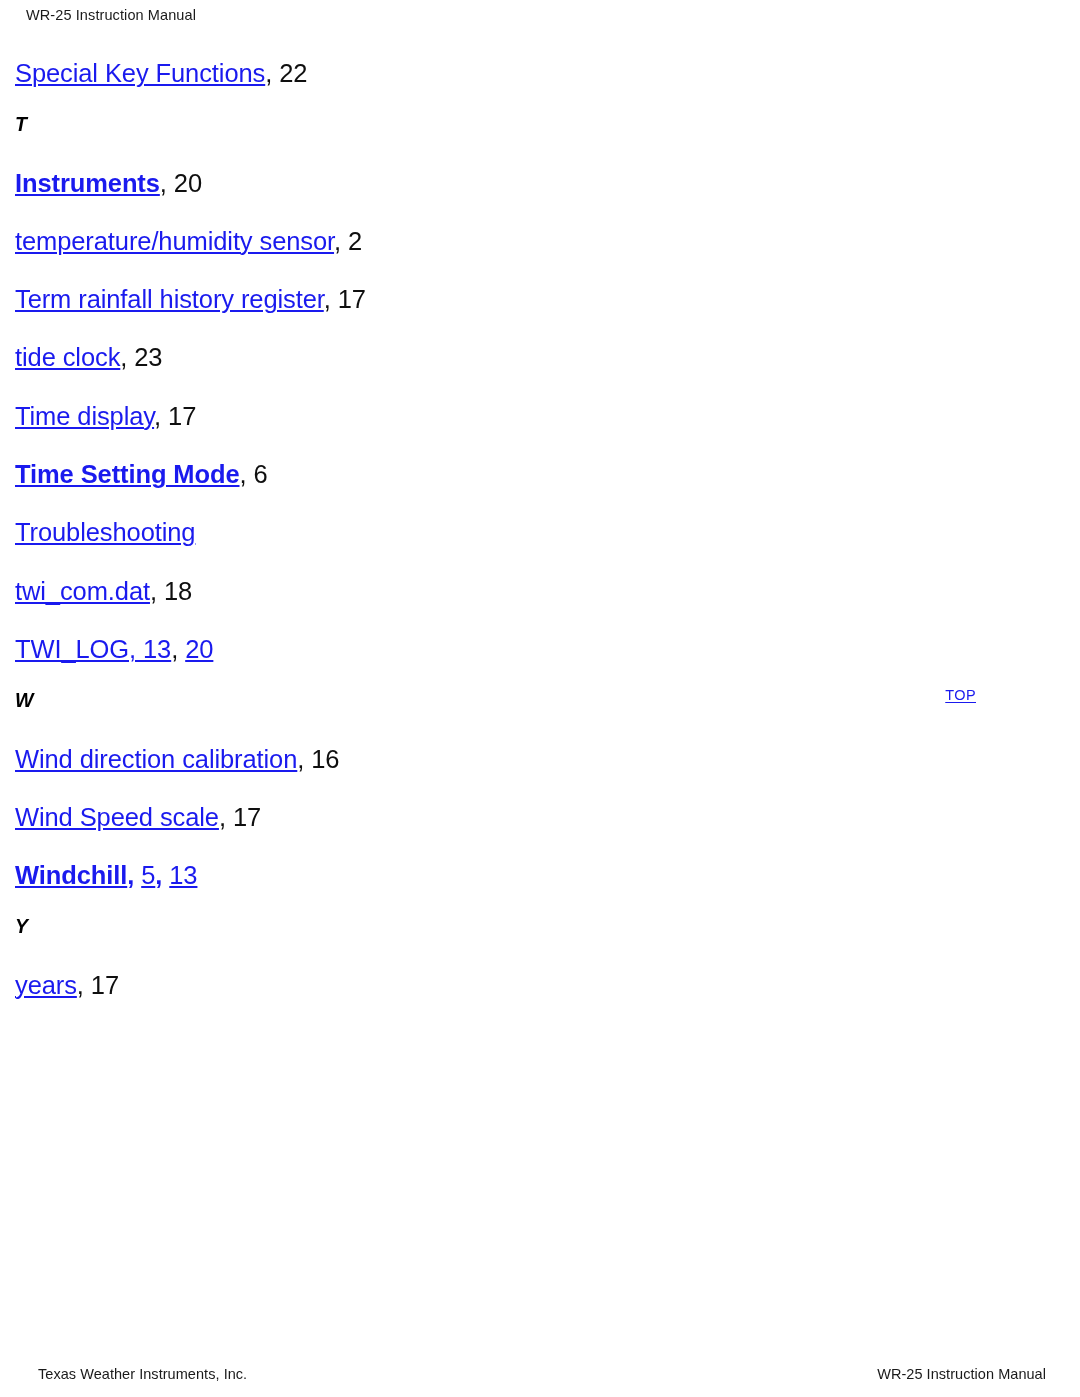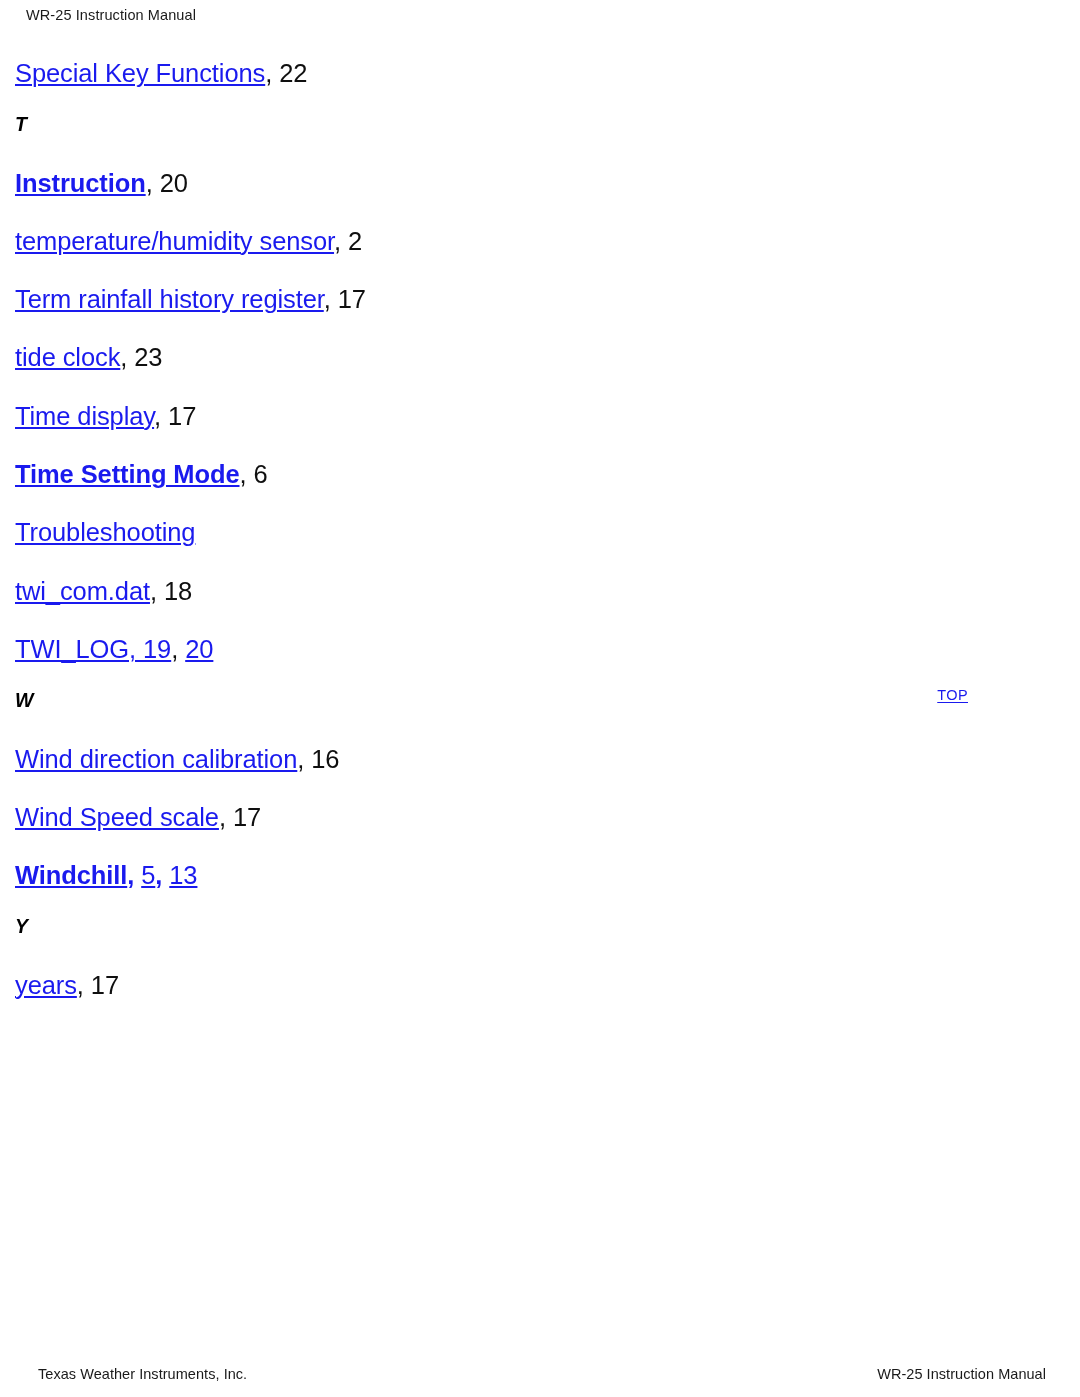--- a/index.html
+++ b/index.html
@@ -80,21 +80,21 @@
     color: #0f0f0f;
   }
   .sep-bold {
     color: #1a1aee;
     font-weight: bold;
   }
 
   
   .top-link-row {
     position: absolute;
-    left: 0;
+    left: 8px;
     top: 686px;
     width: 992px;
     text-align: right;
     padding-right: 24px;
     box-sizing: border-box;
   }
   a.top-link {
     font-size: 14.5px;
     color: #1a1aee;
     text-decoration: underline;
@@ -132,21 +132,21 @@
 
     <div class="index-line">
       <a class="ix">Special Key Functions</a><span class="pg">, </span><span class="pg">22</span>
     </div>
 
     <div class="gap-before-letter"></div>
 
     <div class="letter-heading">T</div>
 
     <div class="index-line">
-      <a class="ix bold">Instruction</a><span class="pg">, </span><span class="pg">20</span>
+      <a class="ix bold">Instruments</a><span class="pg">, </span><span class="pg">20</span>
     </div>
 
     <div class="index-line">
       <a class="ix">temperature/humidity sensor</a><span class="pg">, </span><span class="pg">2</span>
     </div>
 
     <div class="index-line">
       <a class="ix">Term rainfall history register</a><span class="pg">, </span><span class="pg">17</span>
     </div>
 
@@ -165,21 +165,21 @@
 
     <div class="index-line">
       <a class="ix">Troubleshooting</a><span class="pg"></span><span class="pg"></span>
     </div>
 
     <div class="index-line">
       <a class="ix italic">twi_com.dat</a><span class="pg">, </span><span class="pg">18</span>
     </div>
 
     <div class="index-line">
-      <a class="ix">TWI_LOG, 19</a><span class="pg">, </span><a class="ix">20</a>
+      <a class="ix">TWI_LOG, 13</a><span class="pg">, </span><a class="ix">20</a>
     </div>
 
     <div class="gap-before-letter"></div>
 
     <div class="letter-heading">W</div>
 
     <div class="index-line">
       <a class="ix">Wind direction calibration</a><span class="pg">, </span><span class="pg">16</span>
     </div>
 

